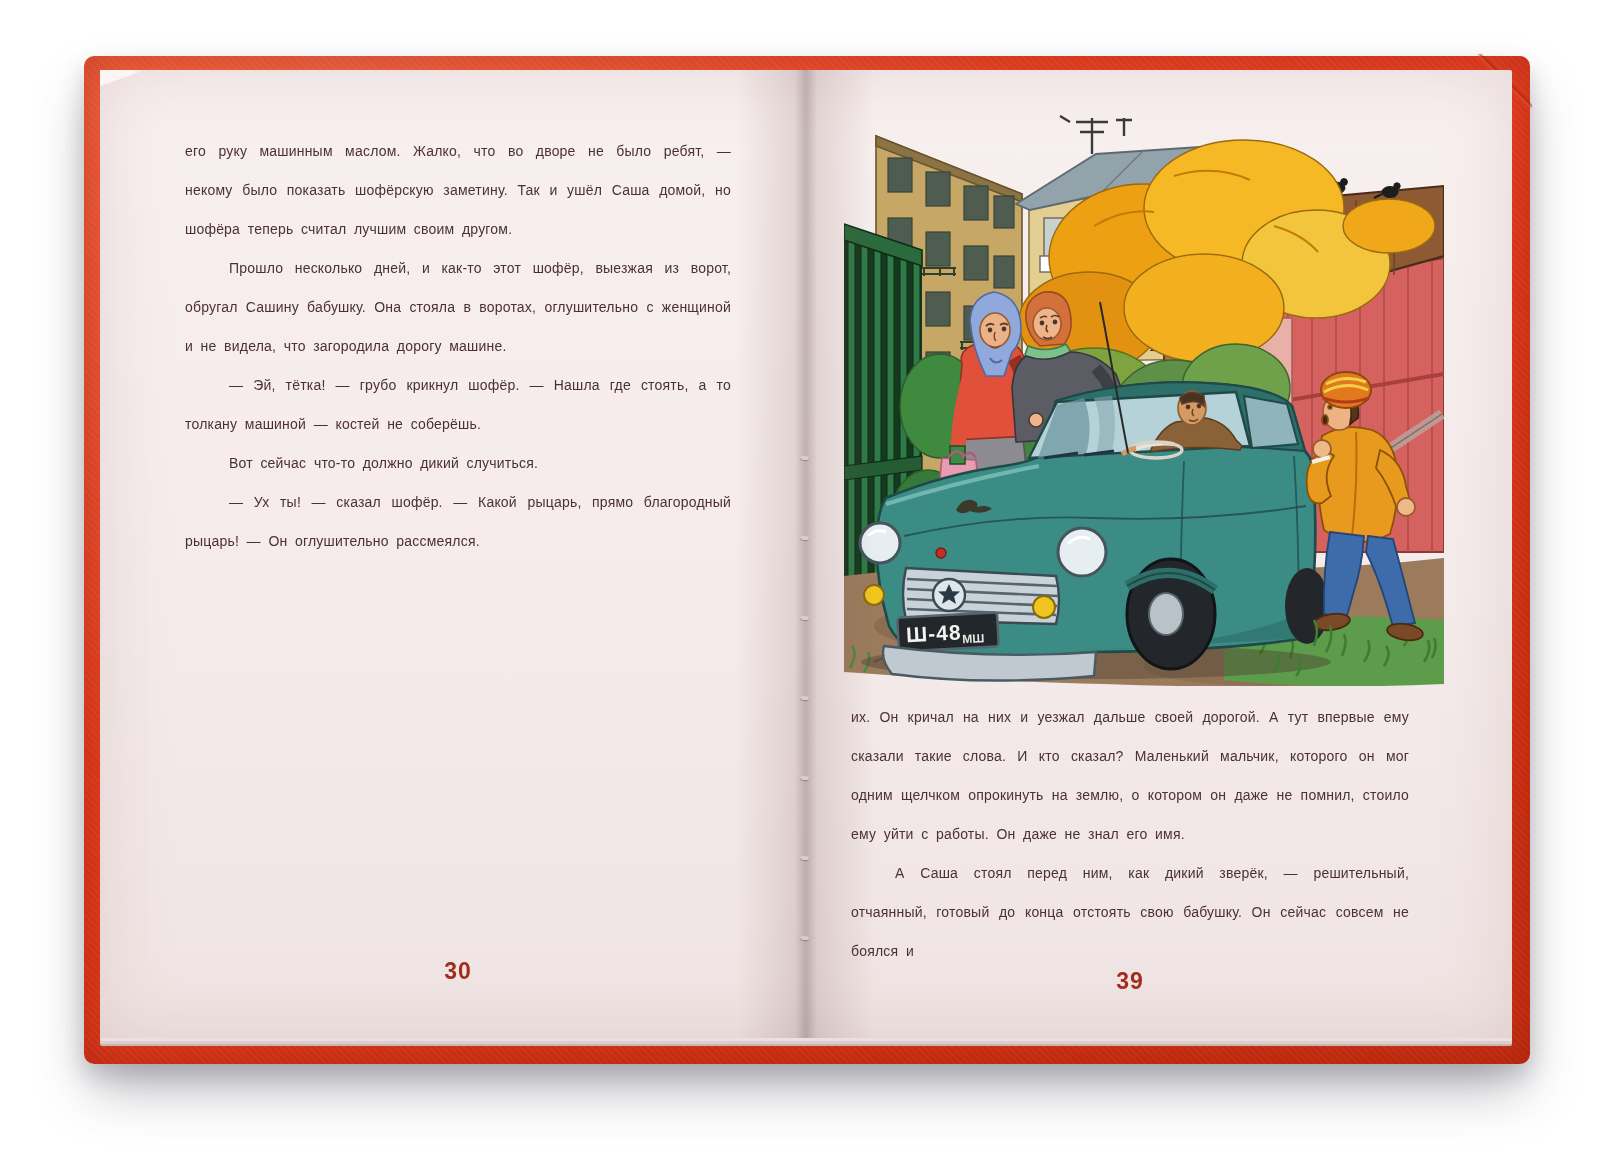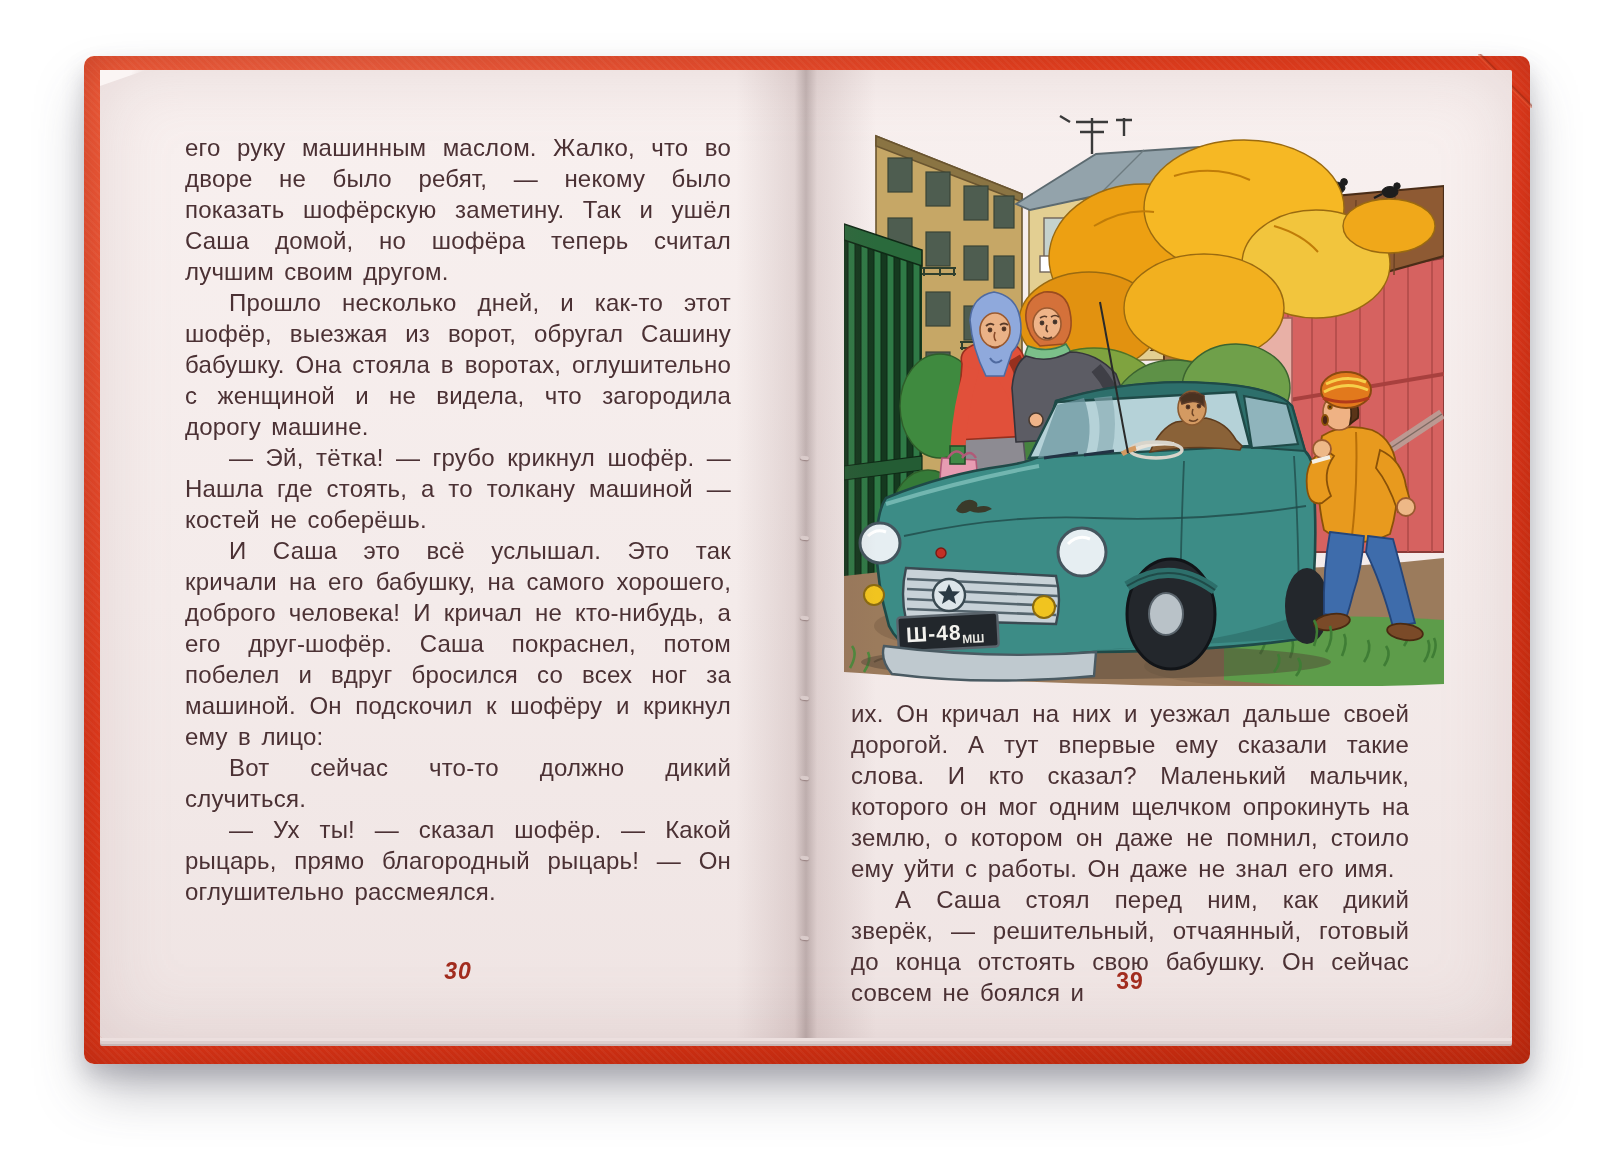--- a/index.html
+++ b/index.html
@@ -34,51 +34,50 @@
         background:linear-gradient(115deg,#fbf5f4 60%,#e6d8d7 100%);
         clip-path:polygon(0 0,100% 0,0 100%);}
 
   .gutter{position:absolute;top:0;bottom:0;left:636px;width:140px;pointer-events:none;
         background:linear-gradient(90deg, rgba(120,80,80,0) 0%, rgba(120,80,80,.16) 42%,
                    rgba(70,40,40,.30) 50%, rgba(120,80,80,.16) 58%, rgba(120,80,80,0) 100%);}
   .stitch{position:absolute;left:700px;width:9px;height:4px;border-radius:2px;
         background:#d9cbca;box-shadow:0 1px 1px rgba(90,60,60,.45);transform:rotate(8deg);}
 
   
-  .text-block{position:absolute;color:#4b3134;font-size:24px;line-height:31px;
+  .text-block{position:absolute;color:#4b3134;font-size:14px;line-height:39px;
         text-align:justify;letter-spacing:.2px;word-spacing:3.5px;}
   .text-block p{margin:0;text-indent:44px;}
   .text-block p.cont{text-indent:0;}
   .page.left  .text-block{left:85px;top:62px;width:546px;}
   .page.right .text-block{left:45px;top:628px;width:558px;}
 
   .page-number{position:absolute;width:546px;text-align:center;
         color:#a22c1e;font-size:23px;font-weight:bold;letter-spacing:1px;}
-  .page.left  .page-number{left:85px;top:888px;font-style:italic;}
+  .page.left  .page-number{left:85px;top:888px;}
   .page.right .page-number{left:45px;top:898px;width:558px;}
 
   
   .illustration{position:absolute;left:38px;top:36px;width:600px;height:580px;}
 </style>
 </head>
 <body>
 
 <div class="scene">
   <div class="book">
     <div class="corner-fold"></div>
 
     <div class="pages">
 
       <div class="page left">
         <div class="dogear"></div>
         <div class="text-block">
           <p class="cont">его руку машинным маслом. Жалко, что во дворе не было ребят, — некому было показать шофёрскую заметину. Так и ушёл Саша домой, но шофёра теперь считал лучшим своим другом.</p>
           <p>Прошло несколько дней, и как-то этот шофёр, выезжая из ворот, обругал Сашину бабушку. Она стояла в воротах, оглушительно с женщиной и не видела, что загородила дорогу машине.</p>
           <p>— Эй, тётка! — грубо крикнул шофёр. — Нашла где стоять, а то толкану машиной — костей не соберёшь.</p>
-          <p>И Саша это всё услышал. Это так кричали на его бабушку, на самого хорошего, доброго человека! И кричал не кто-нибудь, а его друг-шофёр. Саша покраснел, потом побелел и вдруг бросился со всех ног за машиной. Он подскочил к шофёру и крикнул ему в лицо:</p>
           <p>Вот сейчас что-то должно дикий случиться.</p>
           <p>— Ух ты! — сказал шофёр. — Какой рыцарь, прямо благородный рыцарь! — Он оглушительно рассмеялся.</p>
         </div>
         <div class="page-number">30</div>
       </div>
 
       <div class="page right">
 
         <svg class="illustration" viewBox="0 0 600 580" xmlns="http://www.w3.org/2000/svg">
 

